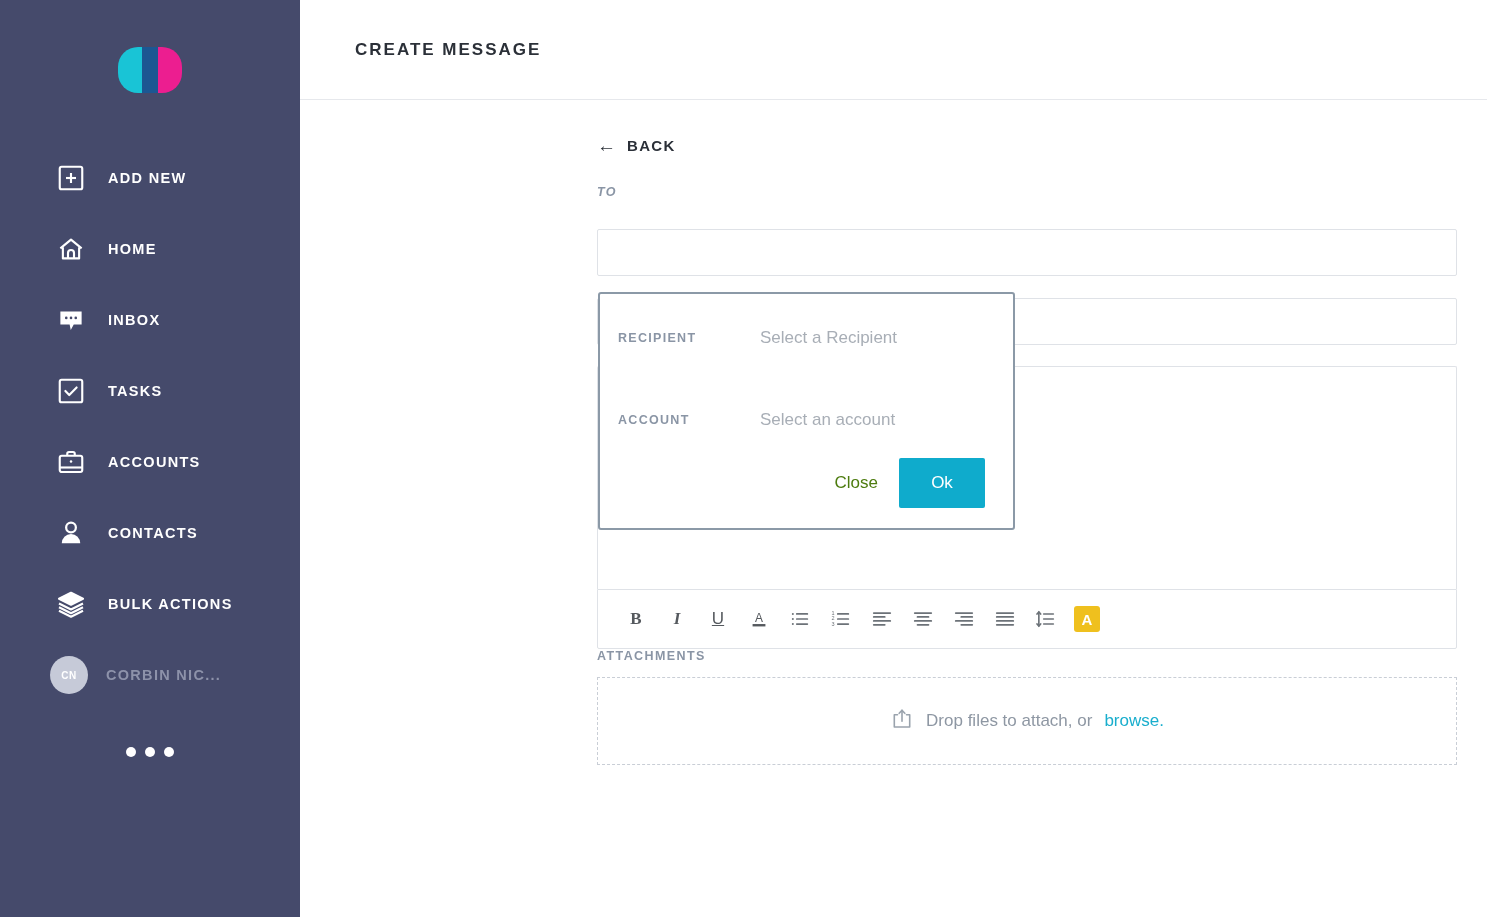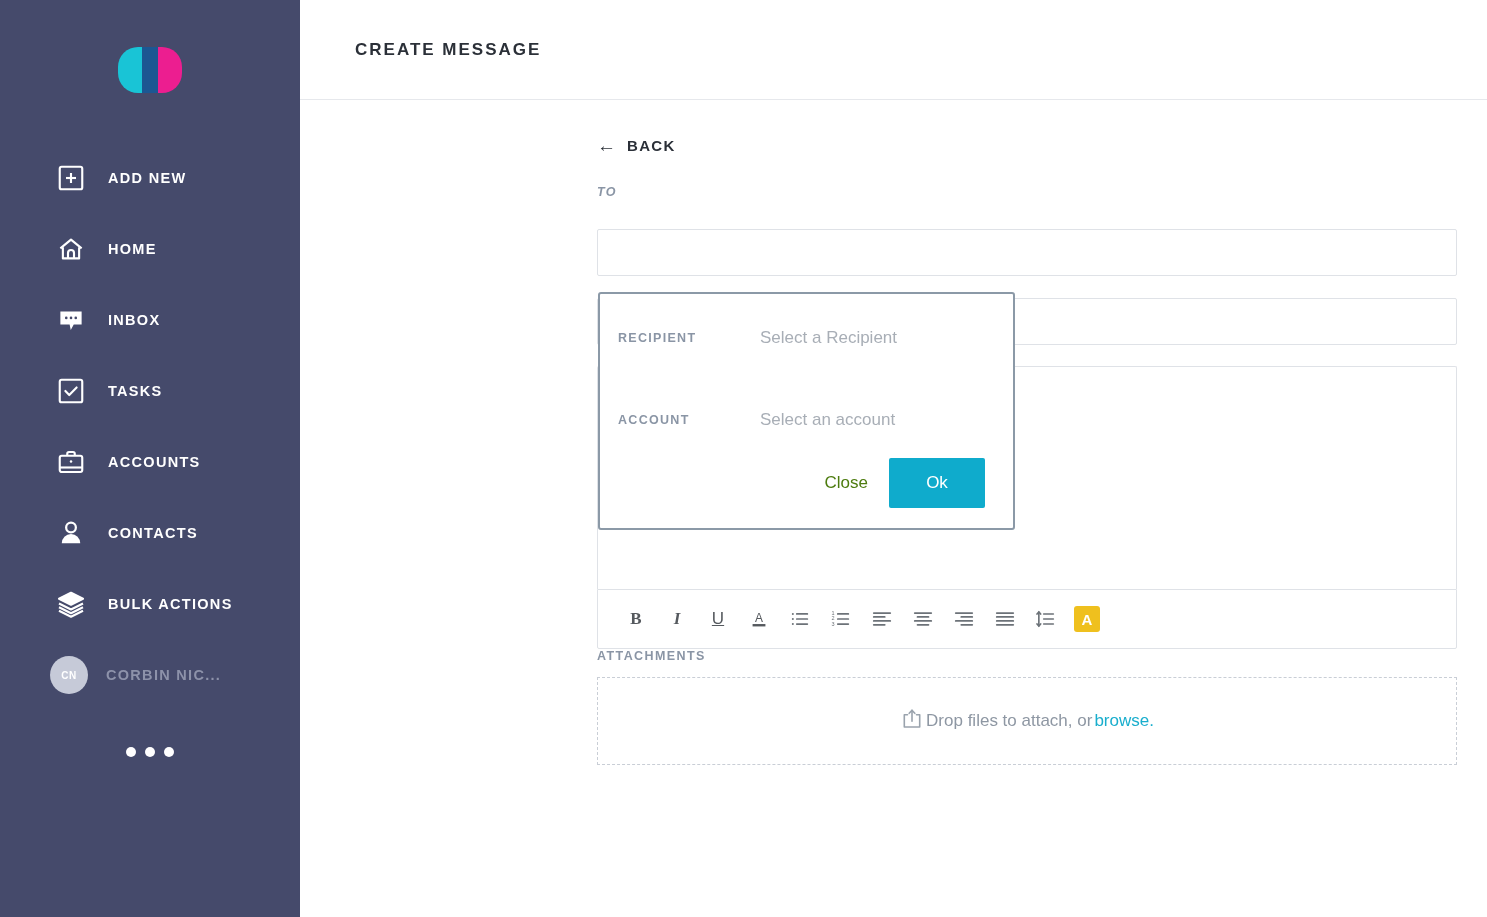--- a/index.html
+++ b/index.html
@@ -176,21 +176,21 @@
   }
 
   .attach-label {
     font-size: 12.5px; letter-spacing: 1.4px; font-weight: 700; color: #8a95a5;
     margin-bottom: 14px;
   }
   .dropzone {
     width: 860px; height: 88px;
     border: 1px dashed #c9ced6;
     display: flex; align-items: center; justify-content: center;
-    gap: 2px;
+    gap: 12px;
     cursor: pointer;
   }
   .drop-text { font-size: 17px; color: #8e97a3; }
   .drop-browse { font-size: 17px; font-weight: 400; color: #19aecd; }
 
   
   .modal {
     position: absolute;
     left: 298px; top: 292px;
     width: 417px; height: 238px;
@@ -224,21 +224,21 @@
   .btn-close {
     background: none; border: none;
     font-size: 17px; color: #4d7c0f;
     cursor: pointer;
     font-family: "Liberation Sans", sans-serif;
     padding: 8px 4px;
   }
   .btn-ok {
     background: #0fabcc; border: none;
     color: #ffffff; font-size: 17px;
-    width: 96px; height: 50px;
+    width: 86px; height: 50px;
     cursor: pointer;
     font-family: "Liberation Sans", sans-serif;
     border-radius: 2px;
   }
 </style>
 </head>
 <body>
 
 <div class="app">
 

